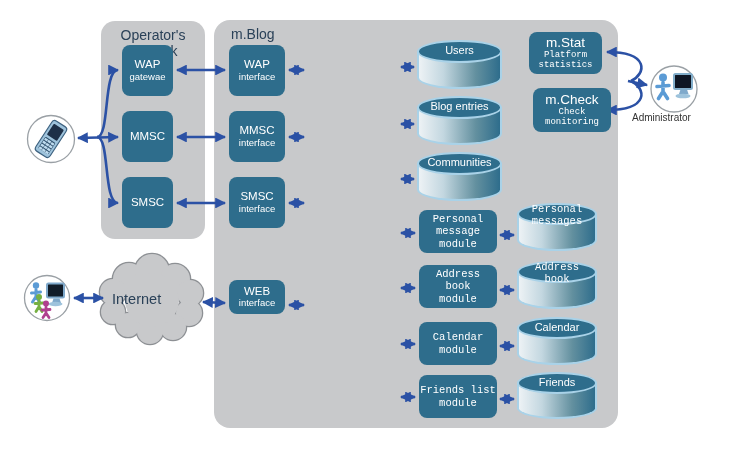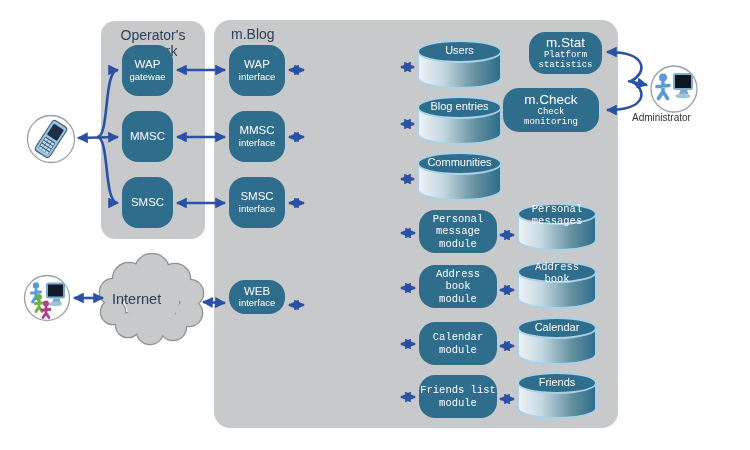--- a/index.html
+++ b/index.html
@@ -1,20 +1,20 @@
 <!DOCTYPE html>
 <html><head>
 <meta charset="utf-8">
 <style>
   html,body { margin:0; padding:0; background:#ffffff; }
   .stage { position:relative; width:750px; height:450px; background:#ffffff;
            font-family:"Liberation Sans", sans-serif; overflow:hidden; }
   .container { position:absolute; background:#C8C9CB; border-radius:16px; z-index:0; }
   .container-label { position:absolute; color:#2A4158; z-index:2; }
-  .node { position:absolute; background:#2E6D8C; border-radius:16px; color:#fff;
+  .node { position:absolute; background:#2E6D8C; border-radius:8px; color:#fff;
           display:flex; flex-direction:column; align-items:center; justify-content:center;
           text-align:center; z-index:2; line-height:1.15; }
   .node .nt { font-size:11.5px; }
   .node .ns { font-size:9.5px; }
   .pre { white-space:pre-line;font-family:Liberation Mono, monospace; }
   .core-label { font-size:16px; letter-spacing:0.2px; }
   .stat-title { font-size:13.5px; }
   .stat-sub { font-size:9px; line-height:1.1; }
   .mod-label { font-size:10.5px; line-height:1.15; }
   .cyl { position:absolute; z-index:2; }
@@ -245,21 +245,21 @@
     <div class="cyl-body"></div>
     <div class="cyl-top"></div>
     <div class="cyl-label">Friends</div>
   </div>
 
   <div class="node" style="left:529px;top:32px;width:73px;height:42px">
     <div class="stat-title">m.Stat</div>
     <div class="stat-sub pre">Platform
 statistics</div>
   </div>
-  <div class="node" style="left:503px;top:88px;width:96px;height:44px">
+  <div class="node" style="left:533px;top:88px;width:78px;height:44px">
     <div class="stat-title">m.Check</div>
     <div class="stat-sub pre">Check
 monitoring</div>
   </div>
 
   <div class="txt" style="left:112px;top:291px;width:82px;font-size:14.5px;color:#2A4158">Internet</div>
   <div class="txt" style="left:632px;top:112px;width:84px;font-size:10px;color:#333333">Administrator</div>
 
 </div>
 

